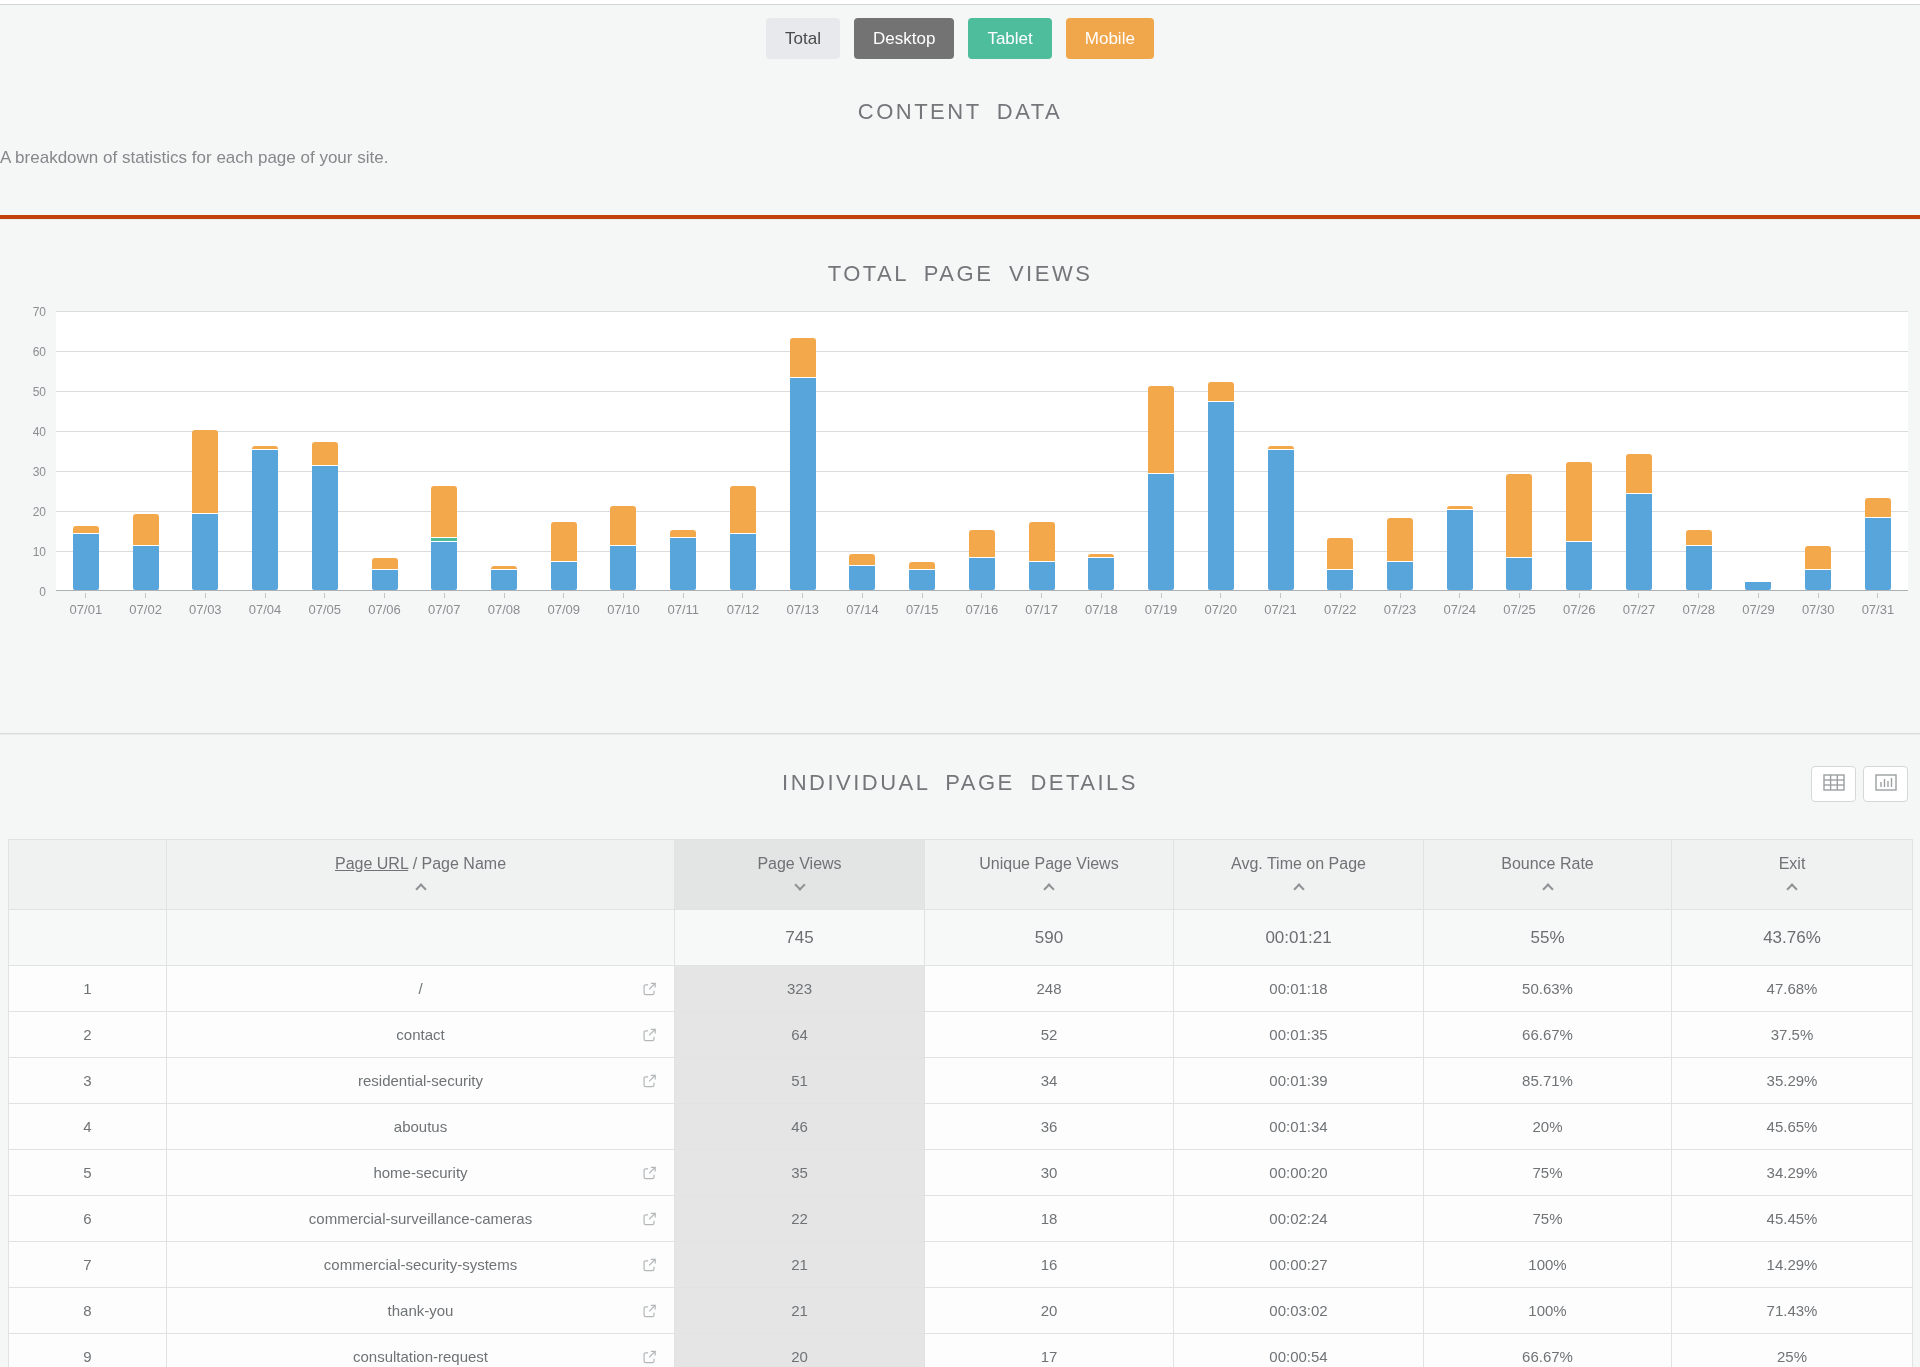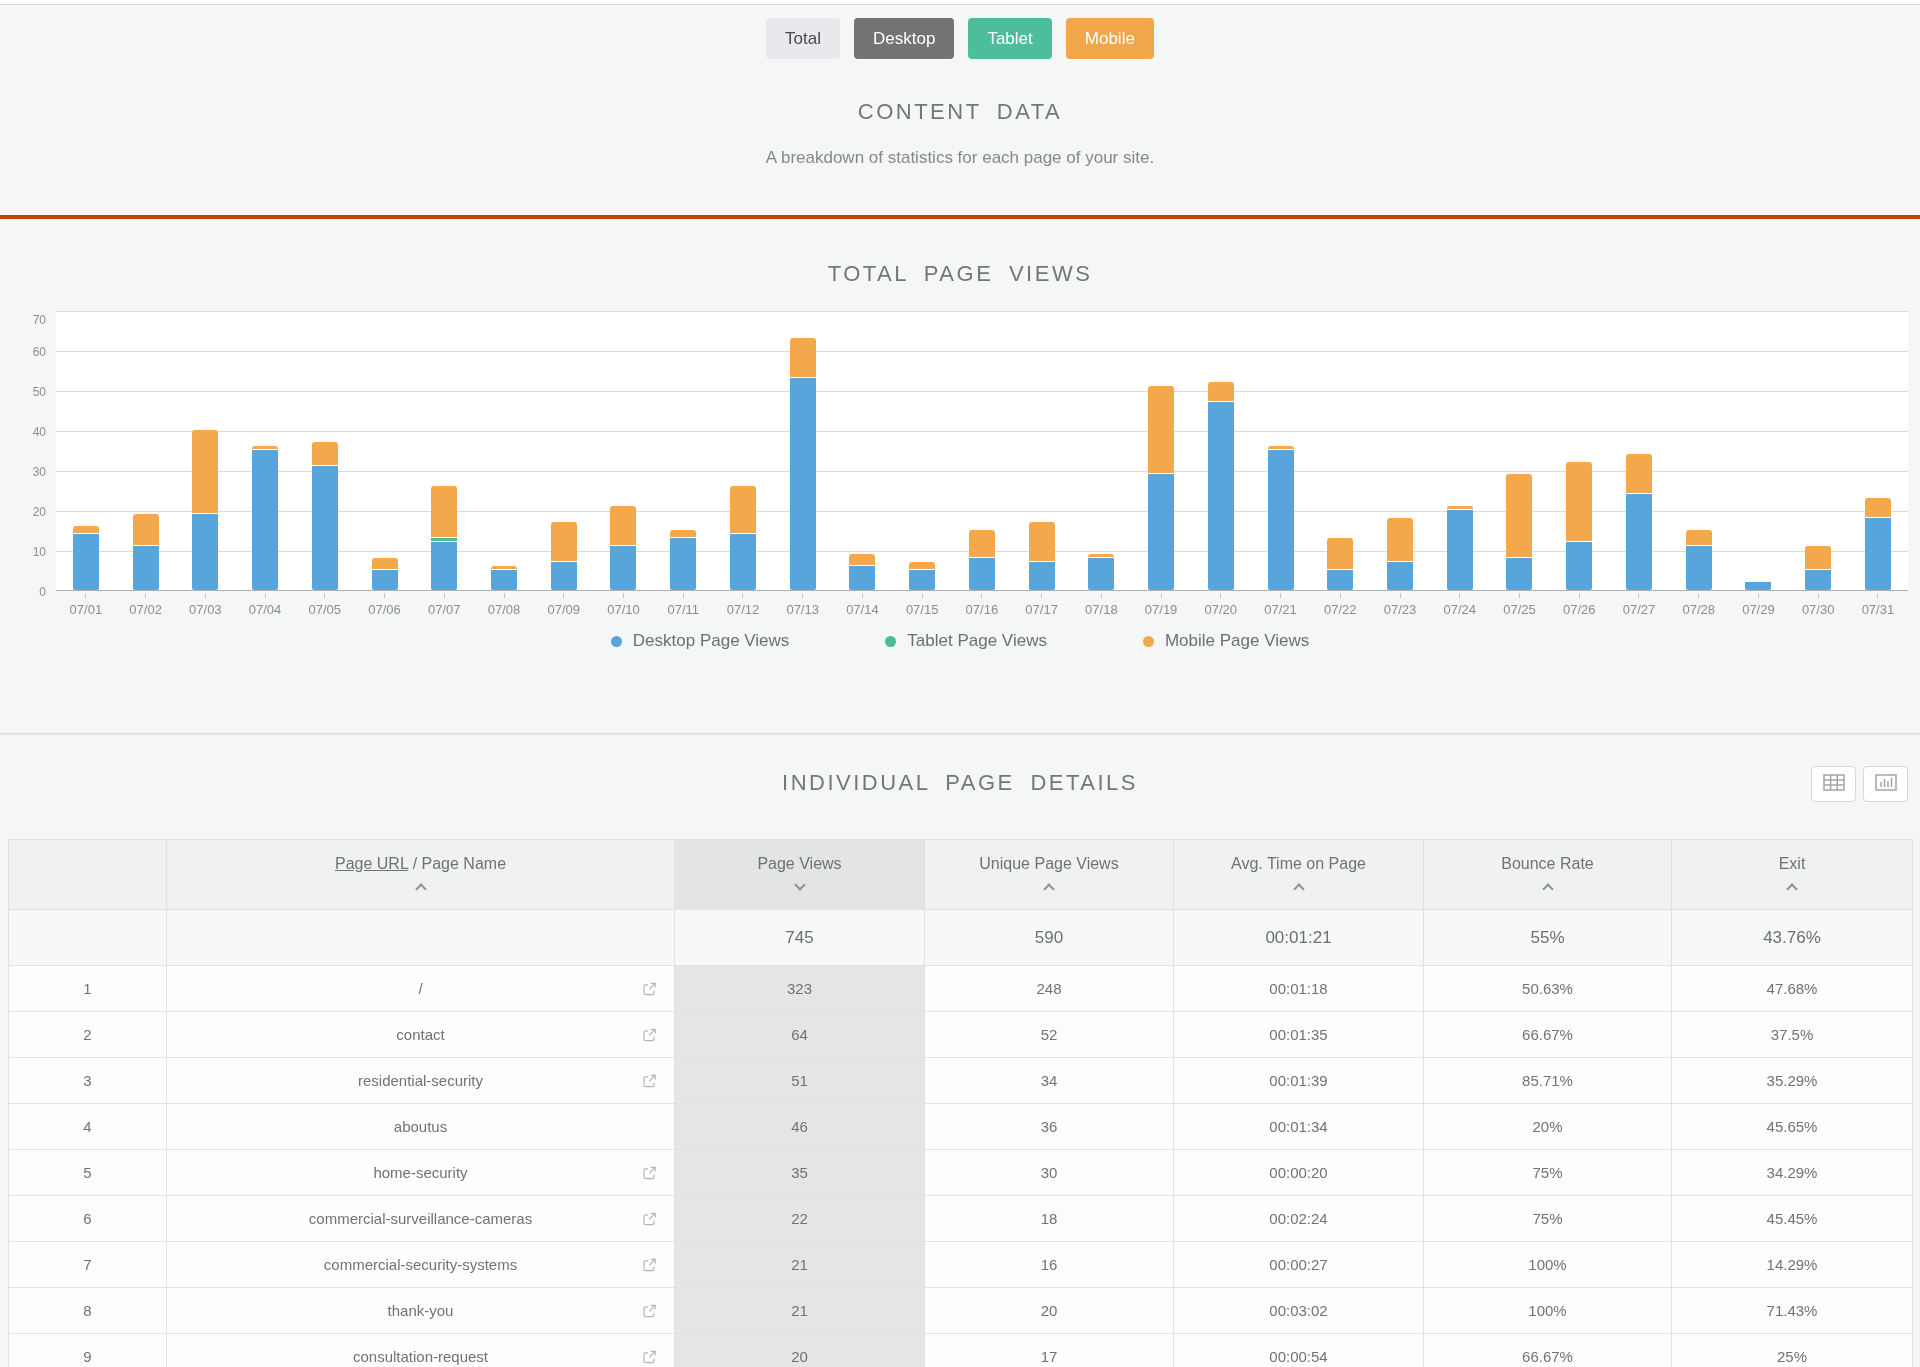--- a/index.html
+++ b/index.html
@@ -15,21 +15,21 @@
   .top-section { height:214px; border-bottom:4px solid #c2410c; box-shadow:0 1px 1px rgba(0,0,0,.04); }
   .filter-bar { display:flex; justify-content:center; gap:14px; padding-top:13px; }
   .filter-btn {
     border:none; border-radius:4px; height:41px; padding:0 19px;
     font-family:"Liberation Sans", sans-serif; font-size:17px; cursor:pointer;
   }
   .content-title {
     text-align:center; margin-top:40px;
     font-size:22px; font-weight:400; letter-spacing:2.5px; word-spacing:7px; color:#73777a;
   }
-  .content-subtitle { text-align:center; margin-top:23px; font-size:17px; color:#85898c; }
+  .content-subtitle { margin-top:23px; font-size:17px; color:#85898c; }
 
   
   .chart-section { height:515px; border-bottom:1px solid #dadcdc; box-shadow:0 1px 1px rgba(0,0,0,.04); padding-top:42px; }
   .section-title {
     text-align:center; font-size:22px; font-weight:400;
     letter-spacing:2.5px; word-spacing:7px; color:#73777a;
   }
   .chart-wrap { display:flex; margin-top:24px; padding-right:12px; }
   .y-axis { width:56px; position:relative; height:280px; flex:0 0 56px; }
   .ytick { position:absolute; right:10px; font-size:12px; color:#8a8e91; }
@@ -102,21 +102,21 @@
   <h2 class="section-title">TOTAL PAGE VIEWS</h2>
   <div class="chart-wrap">
     <div class="y-axis" id="y-axis">
         <div class="ytick" style="bottom: -8px;">0</div>
         <div class="ytick" style="bottom: 32px;">10</div>
         <div class="ytick" style="bottom: 72px;">20</div>
         <div class="ytick" style="bottom: 112px;">30</div>
         <div class="ytick" style="bottom: 152px;">40</div>
         <div class="ytick" style="bottom: 192px;">50</div>
         <div class="ytick" style="bottom: 232px;">60</div>
-        <div class="ytick" style="bottom: 264px;">70</div>
+        <div class="ytick" style="bottom: 272px;">70</div>
       </div>
     <div class="plot-col">
       <div class="plot" id="plot">
           <div class="bar-group">
             <div class="bar">
               <div class="seg mobile top gap" style="height: 8px;"></div>
               <div class="seg desktop bottom" style="height: 56px;"></div>
             </div>
           </div>
           <div class="bar-group">
@@ -328,34 +328,20 @@
           <div class="x-cell">07/25</div>
           <div class="x-cell">07/26</div>
           <div class="x-cell">07/27</div>
           <div class="x-cell">07/28</div>
           <div class="x-cell">07/29</div>
           <div class="x-cell">07/30</div>
           <div class="x-cell">07/31</div>
         </div>
     </div>
   </div>
-  <div class="legend" id="legend">
-      <div class="legend-item">
-        <span class="legend-dot" style="background: rgb(88, 165, 219);"></span>
-        <span>Desktop Page Views</span>
-      </div>
-      <div class="legend-item">
-        <span class="legend-dot" style="background: rgb(76, 187, 153);"></span>
-        <span>Tablet Page Views</span>
-      </div>
-      <div class="legend-item">
-        <span class="legend-dot" style="background: rgb(243, 168, 76);"></span>
-        <span>Mobile Page Views</span>
-      </div>
-    </div>
 </div>
 
 <div class="details-section">
   <h2 class="section-title">INDIVIDUAL PAGE DETAILS</h2>
   <div class="view-toggles">
     <div class="toggle-btn">
       <span>
         <svg width="22" height="17" viewBox="0 0 22 17">
             <g fill="none" stroke="#9ca0a2" stroke-width="1.4">
               <rect x="1" y="1" width="20" height="15"></rect>

